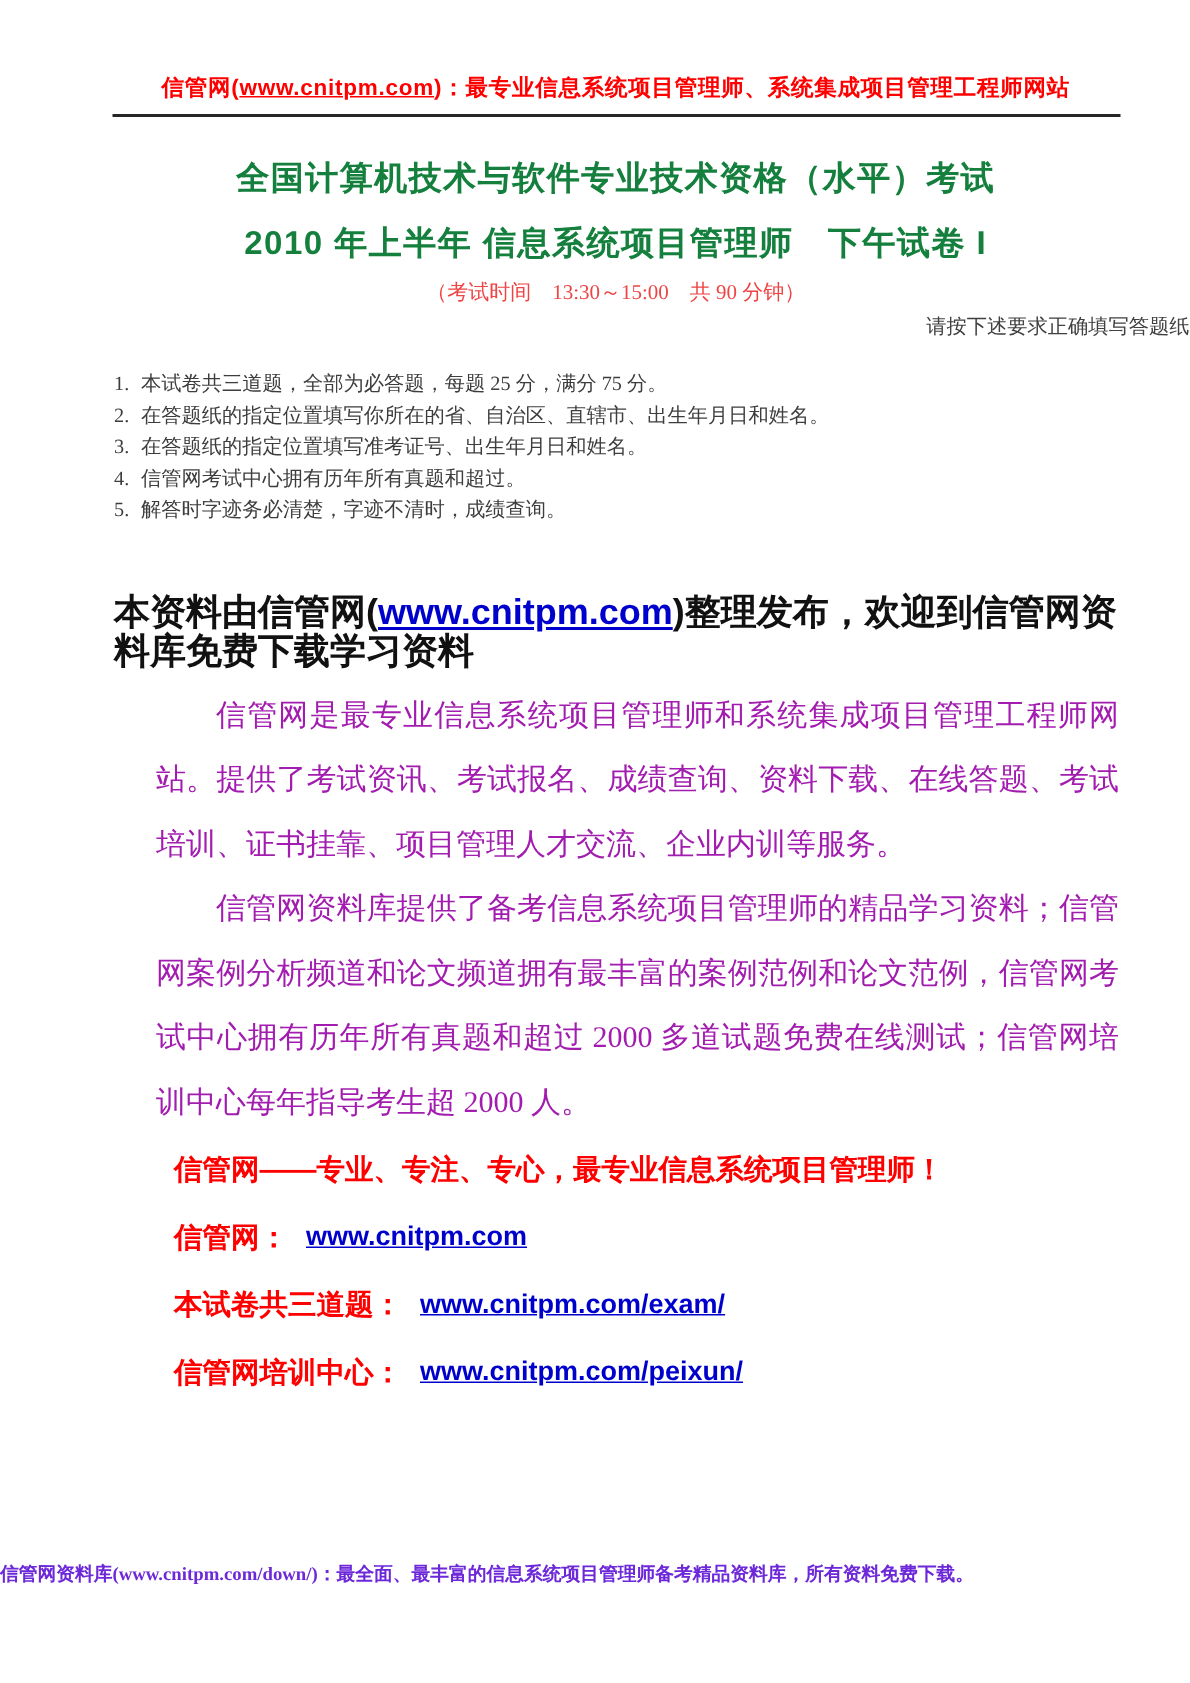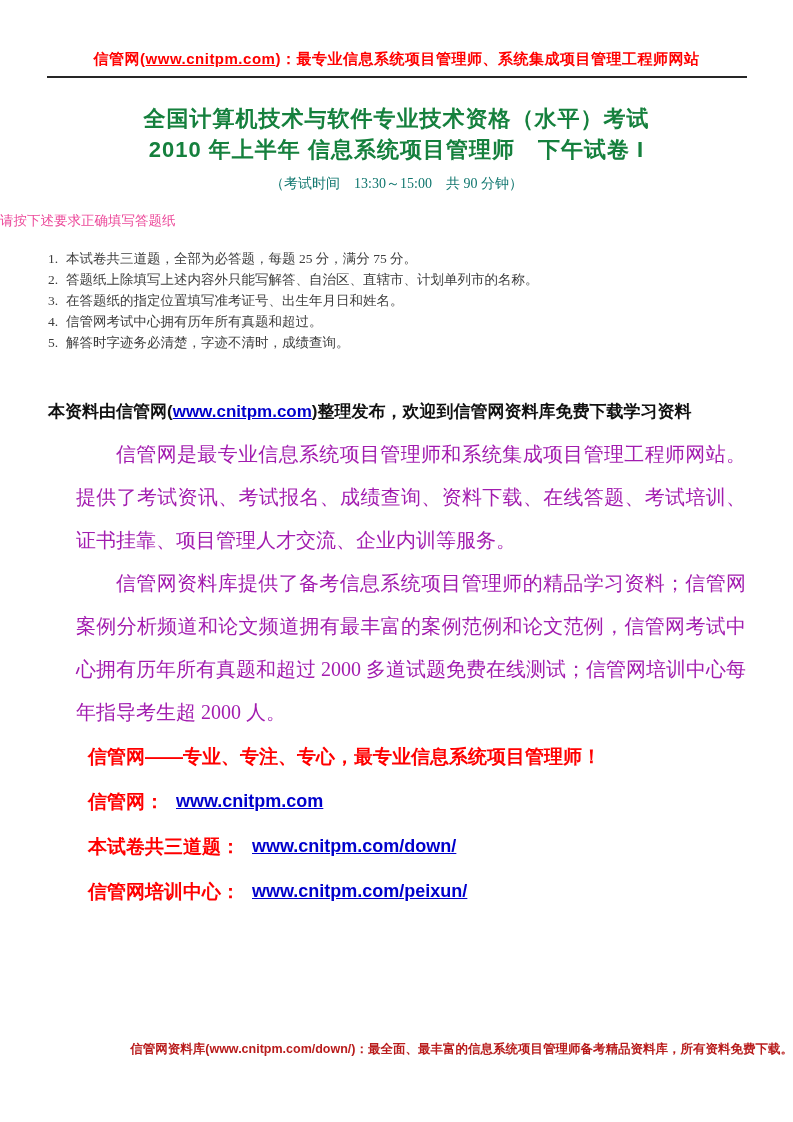--- a/index.html
+++ b/index.html
@@ -4,75 +4,75 @@
 <style>
   * { margin: 0; padding: 0; box-sizing: border-box; }
   html, body { background: #ffffff; }
   body {
     width: 793px; height: 1122px;
     font-family: "Liberation Serif", "DejaVu Serif", serif;
     color: #333333;
   }
   .page {
     position: relative; width: 793px; height: 1122px;
-    background: #ffffff; overflow: hidden;
+    background: #ffffff; overflow: hidden; padding-left: 28px;
   }
 
   .header {
     margin-top: 49px; text-align: center;
     font-family: "Liberation Sans", "DejaVu Sans", sans-serif;
     font-weight: bold; font-size: 15px; line-height: 20px;
     color: #ff0000; letter-spacing: 0.5px;
   }
   .red-underline { color: #ff0000; text-decoration: underline; cursor: pointer; }
 
   .rule { margin: 7px 46px 0 47px; border-top: 2px solid #262626; height: 0; }
 
   .title-main, .title-session {
     text-align: center; font-weight: bold; color: #15803d;
     font-family: "Liberation Sans", "DejaVu Sans", sans-serif;
     font-size: 22px; line-height: 30px; letter-spacing: 1px;
   }
   .title-main { margin-top: 26px; }
-  .title-session { margin-top: 1px; }
+  .title-session { margin-top: 13px; }
 
-  .meta-time { margin-top: 9px; text-align: center; font-size: 14px; line-height: 20px; color: #0f766e; }
-  .meta-fill { margin-top: 17px; text-align: left; font-size: 13.5px; line-height: 19px; color: #ec4899; }
+  .meta-time { margin-top: 9px; text-align: center; font-size: 14px; line-height: 20px; color: #ef4444; }
+  .meta-fill { margin-top: 2px; text-align: right; font-size: 13.5px; line-height: 19px; color: #404040; }
 
   .notices { margin: 18px 48px 0 48px; font-size: 13.5px; line-height: 21px; color: #3d3d3d; }
   .notice-row { display: flex; }
   .notice-num { width: 18px; flex: none; }
 
   .promo-headline {
     margin: 46px 47px 0 48px;
     font-family: "Liberation Sans", "DejaVu Sans", sans-serif;
-    font-weight: bold; font-size: 17px; line-height: 26px; color: #111111;
+    font-weight: bold; font-size: 24px; line-height: 26px; color: #111111;
   }
   .blue-link { color: #0000cc; text-decoration: underline; font-weight: bold; cursor: pointer; }
 
   .body-paras {
     margin: 8px 47px 0 76px; font-size: 20px; line-height: 43px;
     color: #a21caf; text-align: justify;
   }
   .body-paras p { text-indent: 2em; }
 
   .red-block {
     margin: 0 47px 0 88px;
     font-family: "Liberation Sans", "DejaVu Sans", sans-serif;
     font-weight: bold; font-size: 19px; color: #ff0000;
   }
   .red-line { height: 45px; display: flex; align-items: center; }
   .red-line .blue-link { margin-left: 12px; font-size: 18px; }
 
   .footer {
     position: absolute; left: 0; right: 0; top: 1040px;
-    text-align: right;
-    font-family: Liberation Sans, sans-serif;
+    text-align: left;
+    font-family: Liberation Serif, serif;
     font-weight: bold; font-size: 12.5px; line-height: 18px;
-    color: #b91c1c;
+    color: #6d28d9;
   }
 </style>
 </head>
 <body>
 
 <div class="page">
 
   <div class="header">
     <span>信管网(</span><a class="red-underline">www.cnitpm.com</a><span>)：最专业信息系统项目管理师、系统集成项目管理工程师网站</span>
   </div>
@@ -84,21 +84,21 @@
   <div class="meta-time">（考试时间　13:30～15:00　共 90 分钟）</div>
   <div class="meta-fill">请按下述要求正确填写答题纸</div>
 
   <div class="notices">
     <div class="notice-row">
       <span class="notice-num">1.</span>
       <span>本试卷共三道题，全部为必答题，每题 25 分，满分 75 分。</span>
     </div>
     <div class="notice-row">
       <span class="notice-num">2.</span>
-      <span>答题纸上除填写上述内容外只能写解答、自治区、直辖市、计划单列市的名称。</span>
+      <span>在答题纸的指定位置填写你所在的省、自治区、直辖市、出生年月日和姓名。</span>
     </div>
     <div class="notice-row">
       <span class="notice-num">3.</span>
       <span>在答题纸的指定位置填写准考证号、出生年月日和姓名。</span>
     </div>
     <div class="notice-row">
       <span class="notice-num">4.</span>
       <span>信管网考试中心拥有历年所有真题和超过。</span>
     </div>
     <div class="notice-row">
@@ -119,21 +119,21 @@
   <div class="red-block">
     <div class="red-line">
       <span>信管网——专业、专注、专心，最专业信息系统项目管理师！</span>
     </div>
     <div class="red-line">
       <span>信管网：</span>
       <a class="blue-link">www.cnitpm.com</a>
     </div>
     <div class="red-line">
       <span>本试卷共三道题：</span>
-      <a class="blue-link">www.cnitpm.com/down/</a>
+      <a class="blue-link">www.cnitpm.com/exam/</a>
     </div>
     <div class="red-line">
       <span>信管网培训中心：</span>
       <a class="blue-link">www.cnitpm.com/peixun/</a>
     </div>
   </div>
 
   <div class="footer">信管网资料库(www.cnitpm.com/down/)：最全面、最丰富的信息系统项目管理师备考精品资料库，所有资料免费下载。</div>
 
 </div>

